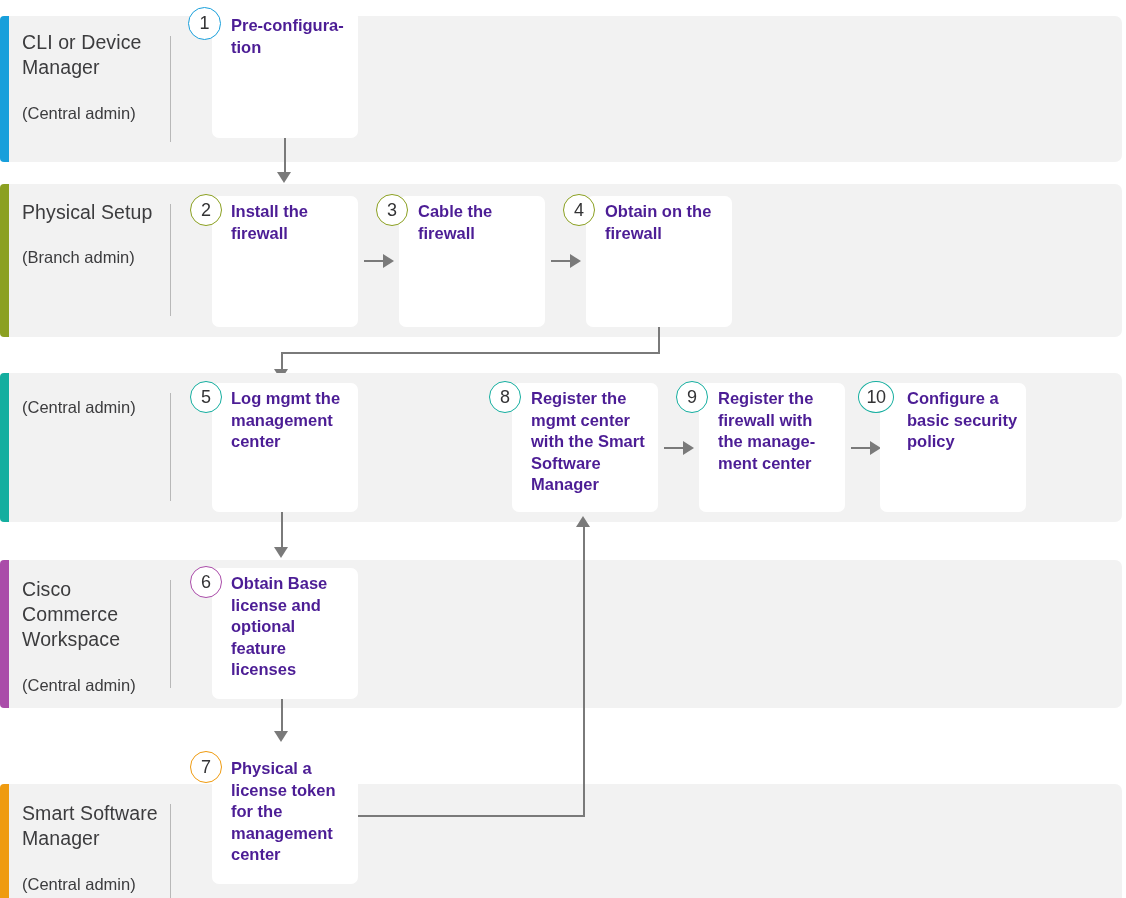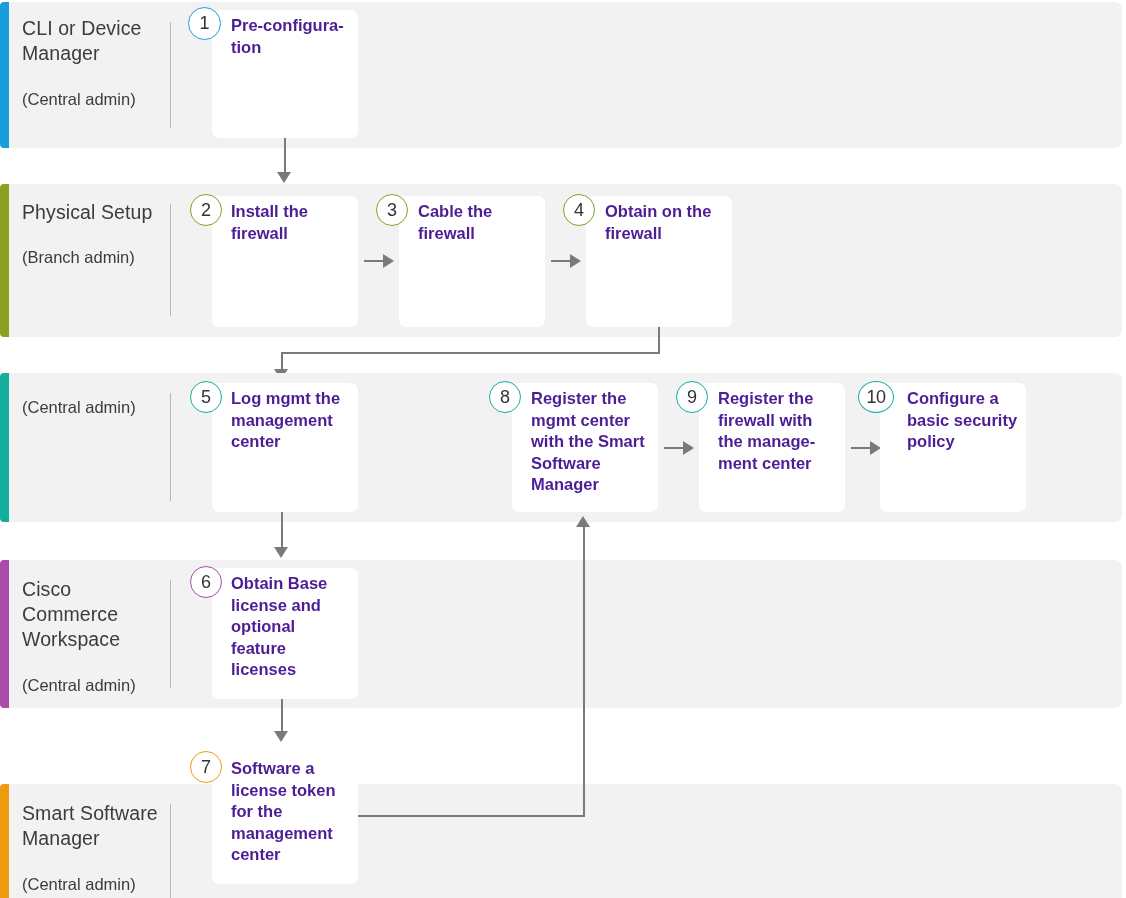--- a/index.html
+++ b/index.html
@@ -125,21 +125,21 @@
   .inline-arrow .shaft {
     height: 1.8px;
     background: #7a7a7a;
   }
 </style>
 </head>
 <body>
 
 <div id="diagram">
 
-  <div class="lane" style="top:2px; height:146px;padding-left:36px;">
+  <div class="lane" style="top:16px; height:146px;padding-left:36px;">
     <div class="lane-accent" style="background:#189fdb;"></div>
     <div class="lane-label">
       <div class="lane-title" style="margin-top:14px;">CLI or Device Manager</div>
       <div class="lane-sub" style="margin-top:23px;">(Central admin)</div>
     </div>
     <div class="lane-divider" style="left:170px; top:20px; height:106px;"></div>
   </div>
   <div class="step" style="left:212px; top:10px; width:146px; height:128px;">
     <div class="step-text">Pre-configura-tion</div>
   </div>
@@ -245,21 +245,21 @@
 
   <div class="lane" style="top:784px; height:150px;">
     <div class="lane-accent" style="background:#ef9b10;"></div>
     <div class="lane-label">
       <div class="lane-title" style="margin-top:17px;">Smart Software Manager</div>
       <div class="lane-sub" style="margin-top:23px;">(Central admin)</div>
     </div>
     <div class="lane-divider" style="left:170px; top:20px; height:108px;"></div>
   </div>
   <div class="step" style="left:212px; top:753px; width:146px; height:131px;">
-    <div class="step-text">Software a license token for the management center</div>
+    <div class="step-text">Physical a license token for the management center</div>
   </div>
   <div class="step-num" style="left:190px; top:751px; width:32px; height:32px; border-color:#ef9b10;">7</div>
 
   <div class="conn conn-h" style="left:358px; top:815px; width:227px;"></div>
   <div class="conn conn-v" style="left:583px; top:527px; height:289px;"></div>
   <div class="arrow arrow-up" style="left:576px; top:516px;"></div>
 
 </div>
 
 </body></html>

